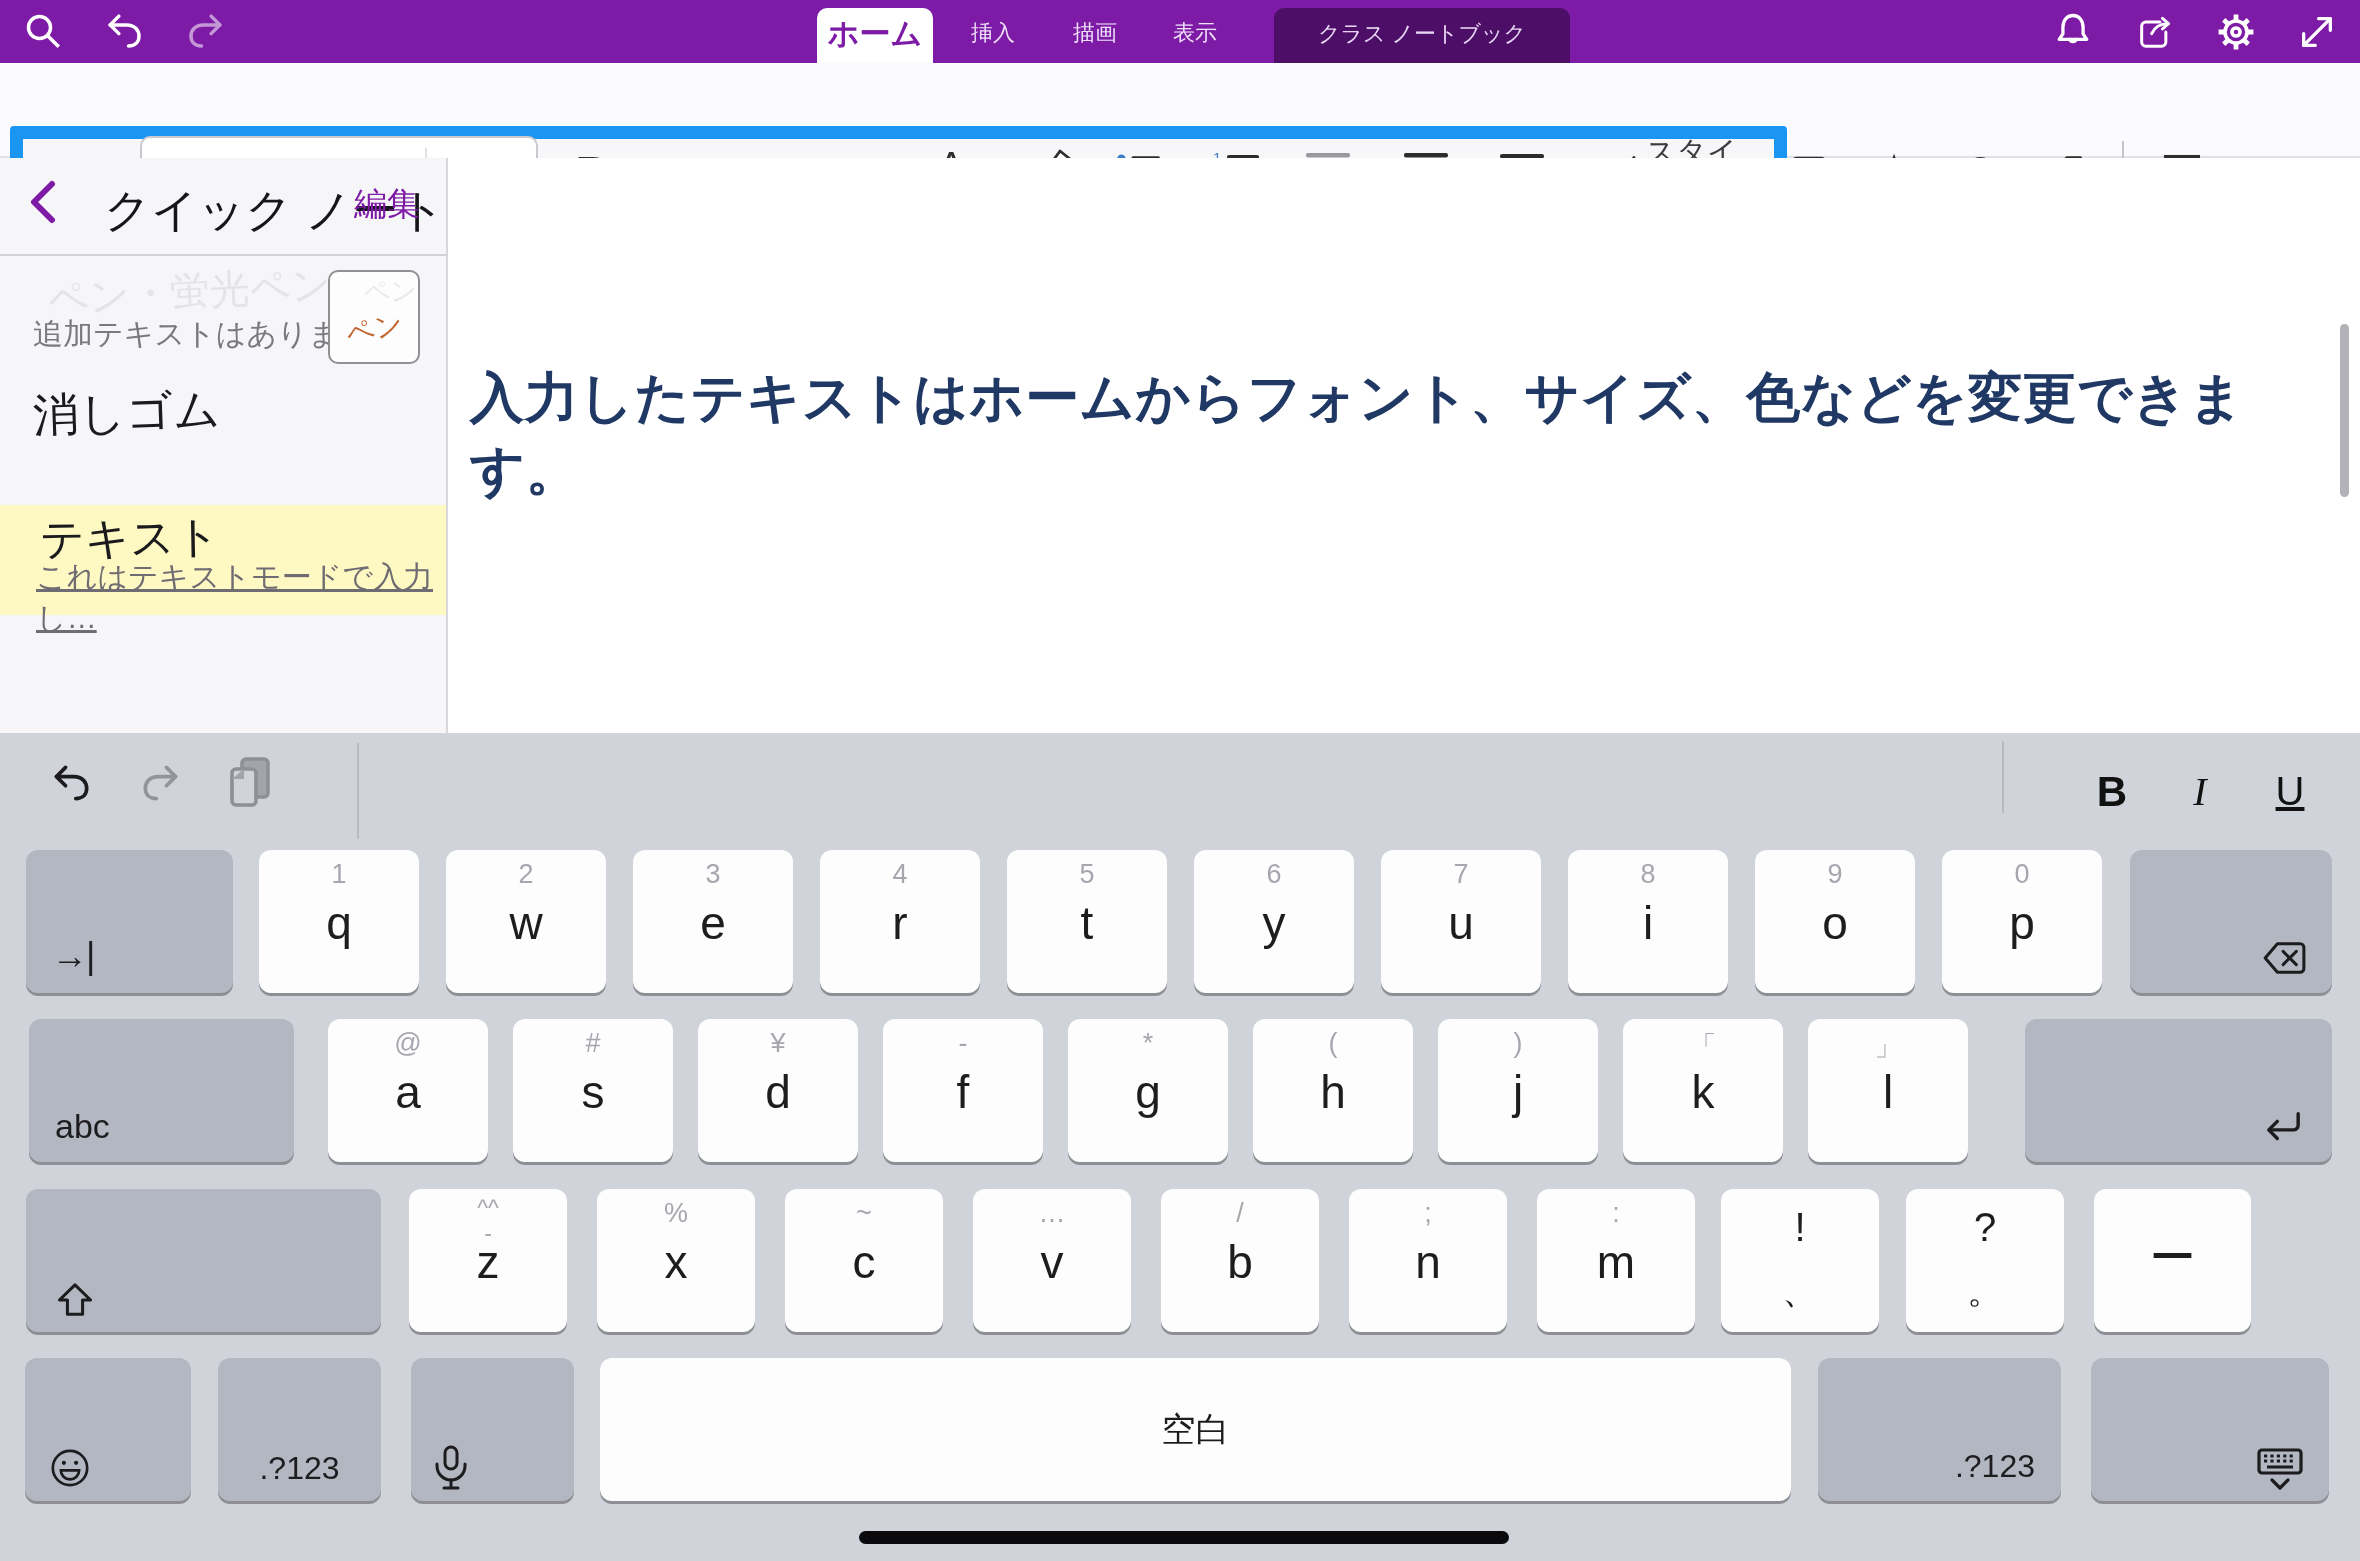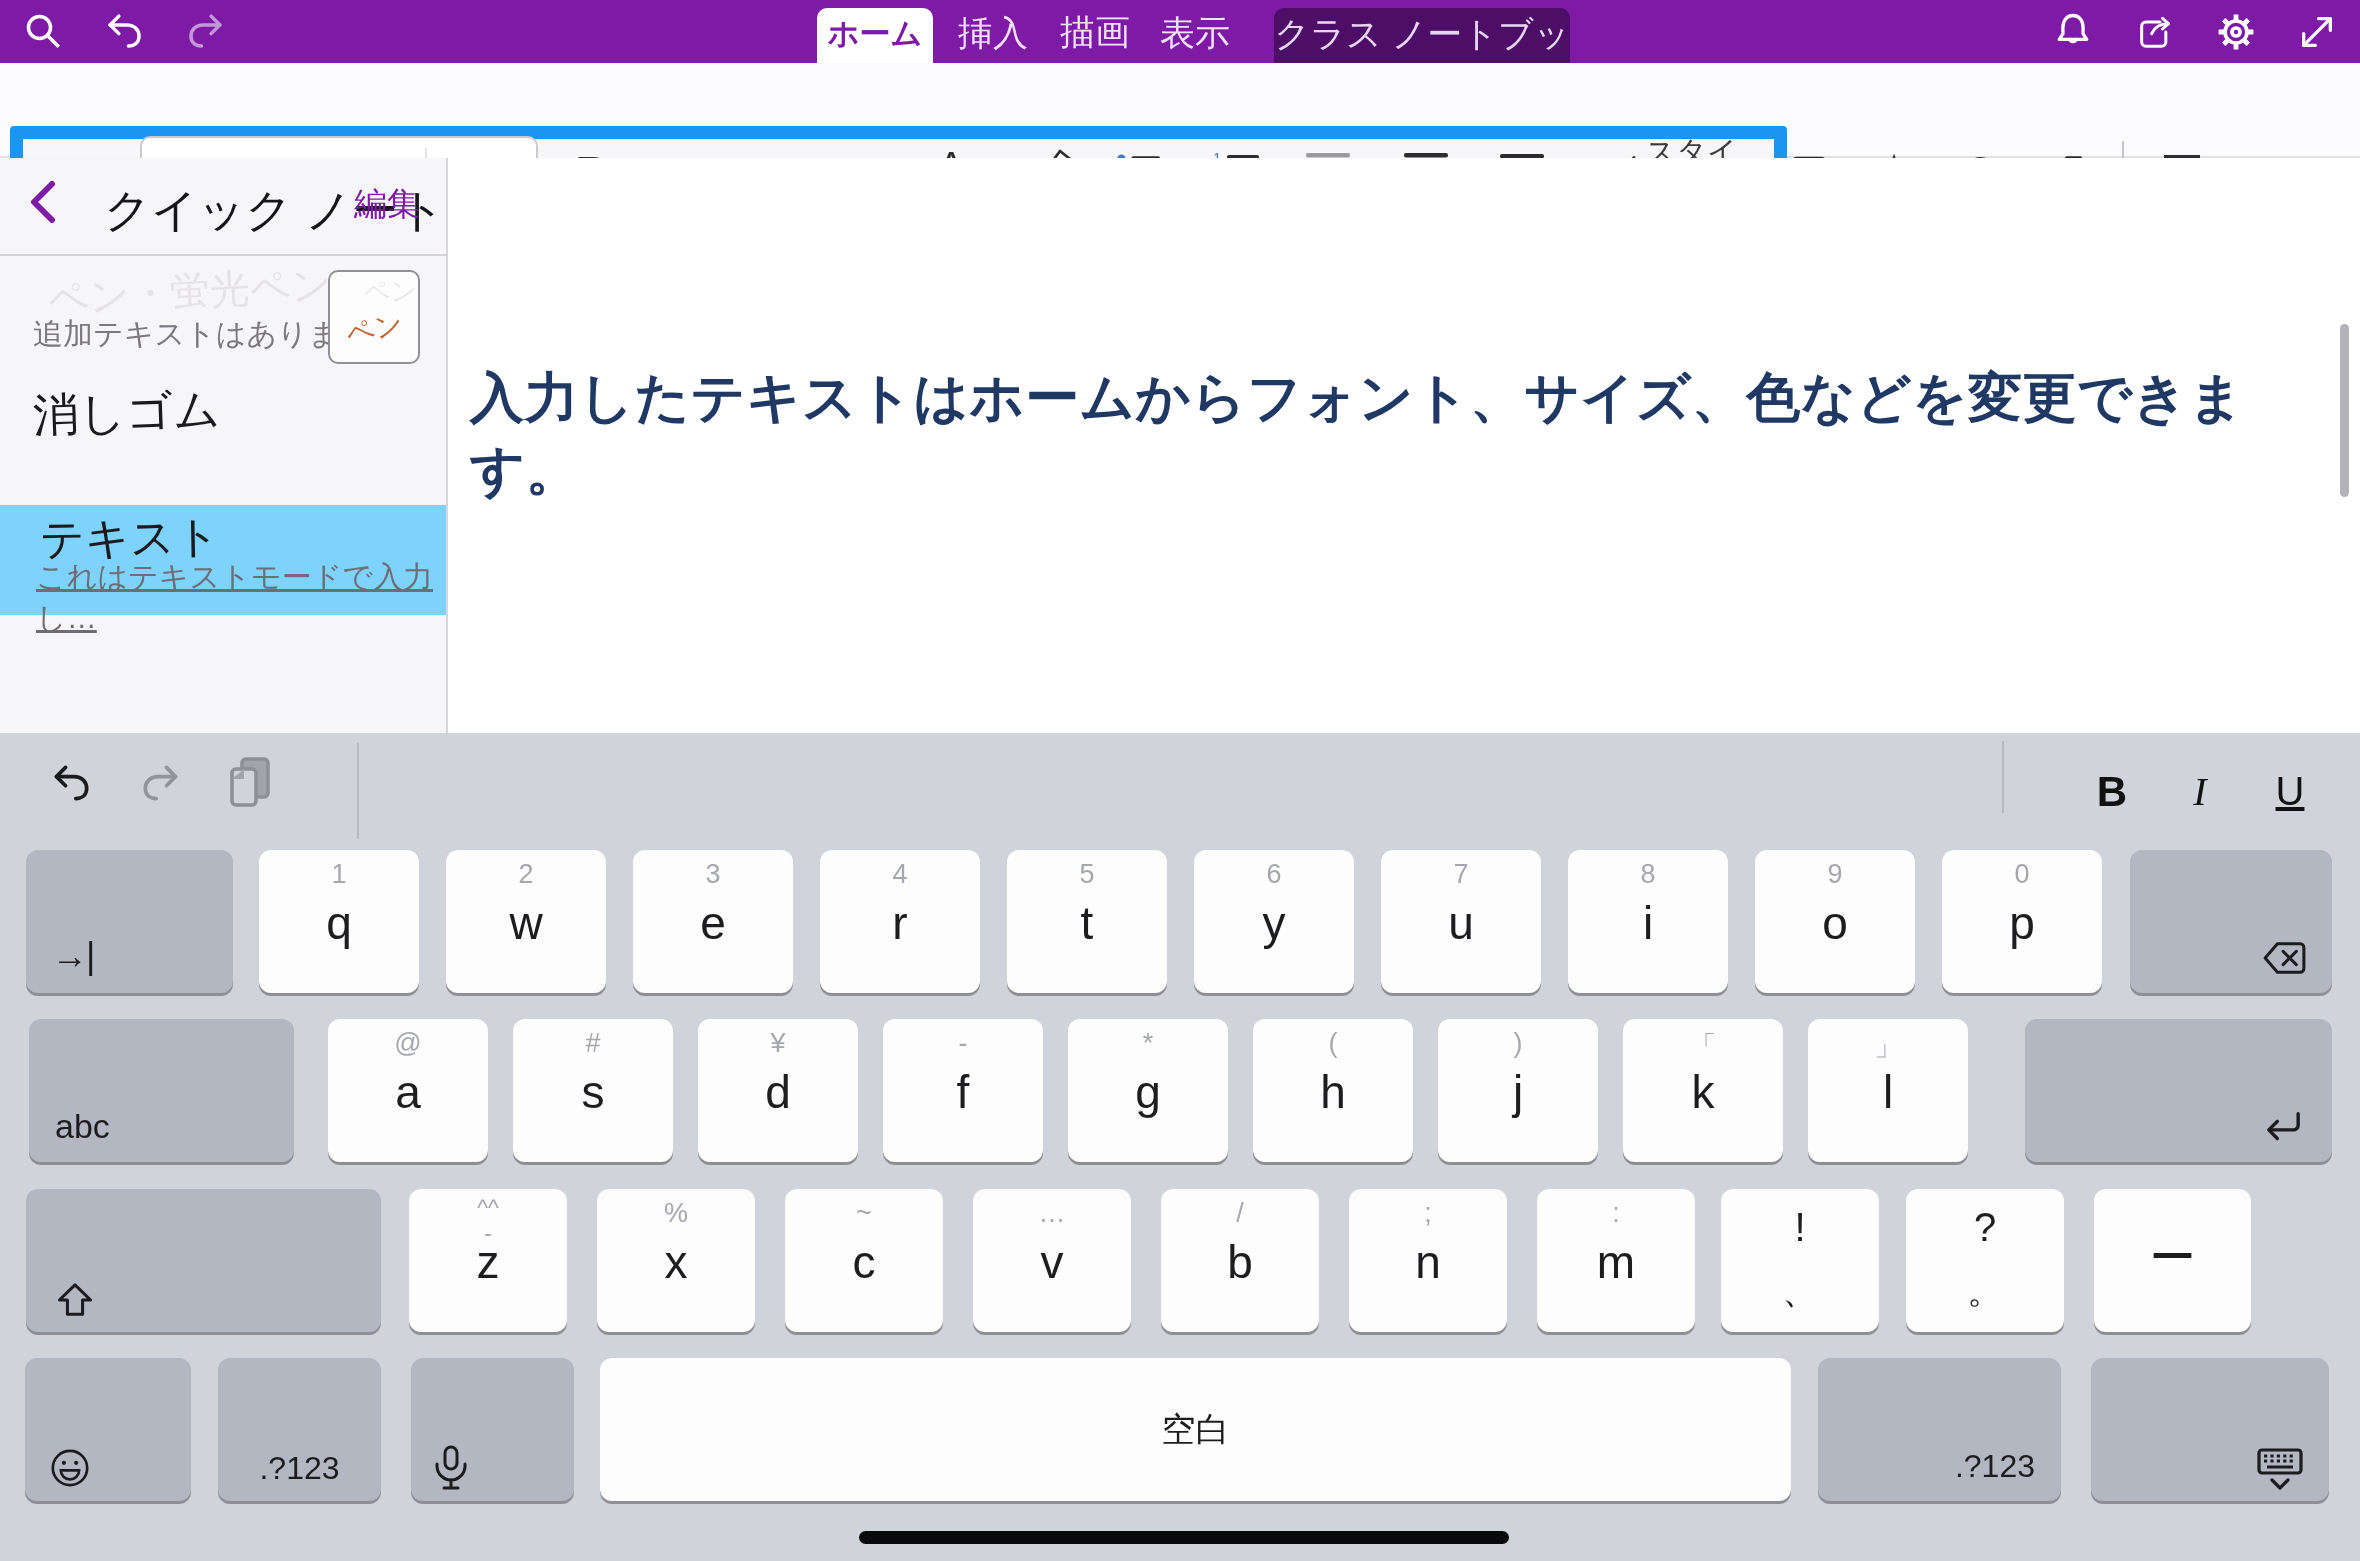--- a/index.html
+++ b/index.html
@@ -5,21 +5,21 @@
   html,body{margin:0;padding:0;background:#000;}
   #app{position:relative;width:2360px;height:1561px;overflow:hidden;
        font-family:"Liberation Sans","DejaVu Sans",sans-serif;background:#fff;}
   .abs{position:absolute;}
   svg{display:block;}
 
   
   #topbar{left:0;top:0;width:2360px;height:63px;background:#7d1ba6;}
   .topbar-icon{position:absolute;top:10px;color:#fff;cursor:pointer;}
   .tab{position:absolute;top:0;height:63px;line-height:66px;text-align:center;
-       font-size:35px;color:#efe0f8;cursor:pointer;}
+       font-size:22px;color:#efe0f8;cursor:pointer;}
   .tab.active{top:8px;height:55px;line-height:52px;background:#fff;color:#7d1ba6;
        font-weight:bold;border-radius:10px 10px 0 0;font-size:31px;}
   .tab.dark{top:8px;height:55px;line-height:52px;background:#4c0e66;color:#e7d5f4;
        border-radius:10px 10px 0 0;}
 
   
   #toolbar-strip{left:0;top:63px;width:2360px;height:95px;background:#fbfafc;
        border-bottom:2px solid #e3e1e5;box-sizing:border-box;}
   #toolbar-box{left:10px;top:63px;width:1777px;height:97px;border:13px solid #1b95f2;
        background:#f7f6f8;border-radius:4px;box-sizing:border-box;}
@@ -258,21 +258,21 @@
       <span class="abs" style="left:328px;top:14px;width:88px;height:90px;border:2px solid #919094;border-radius:10px;background:#fdfdfd;overflow:hidden;">
         <span class="abs hand" style="left:34px;top:2px;font-size:26px;color:#eae8ec;white-space:nowrap;">ペン</span>
         <span class="abs hand" style="left:16px;top:38px;font-size:28px;color:#c2652e;transform:rotate(-12deg);white-space:nowrap;">ペン</span>
       </span>
     </div>
 
     <div class="abs" style="left:0;top:228px;width:448px;height:118px;">
       <span class="abs hand" style="left:33px;top:-4px;font-size:46px;color:#1b1b1d;transform:rotate(-2deg);white-space:nowrap;">消しゴム</span>
     </div>
 
-    <div class="abs" style="left:0;top:347px;width:446px;height:110px;background:#7dd3fc;">
+    <div class="abs" style="left:0;top:347px;width:446px;height:110px;background:#fef9c3;">
       <span class="abs hand" style="left:40px;top:4px;font-size:44px;color:#1b1b1d;transform:rotate(-1deg);white-space:nowrap;">テキスト</span>
       <span class="abs" style="left:36px;top:52px;font-size:30px;color:#6f6d73;text-decoration:underline;">これはテキストモードで入力し…</span>
     </div>
   </div>
 
   <div id="canvas" class="abs">
     <div id="canvas-text">入力したテキストはホームからフォント、サイズ、色などを変更できます。</div>
     <div id="scrollbar"></div>
   </div>
 

